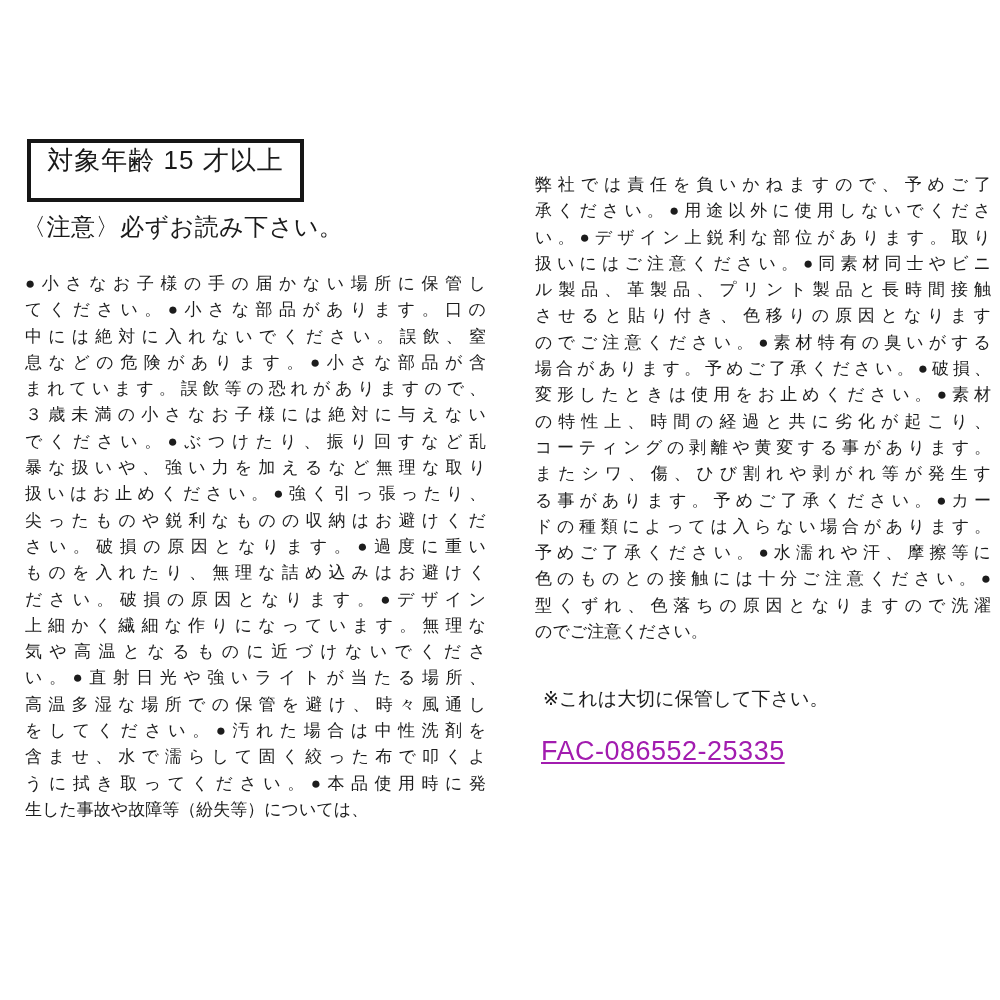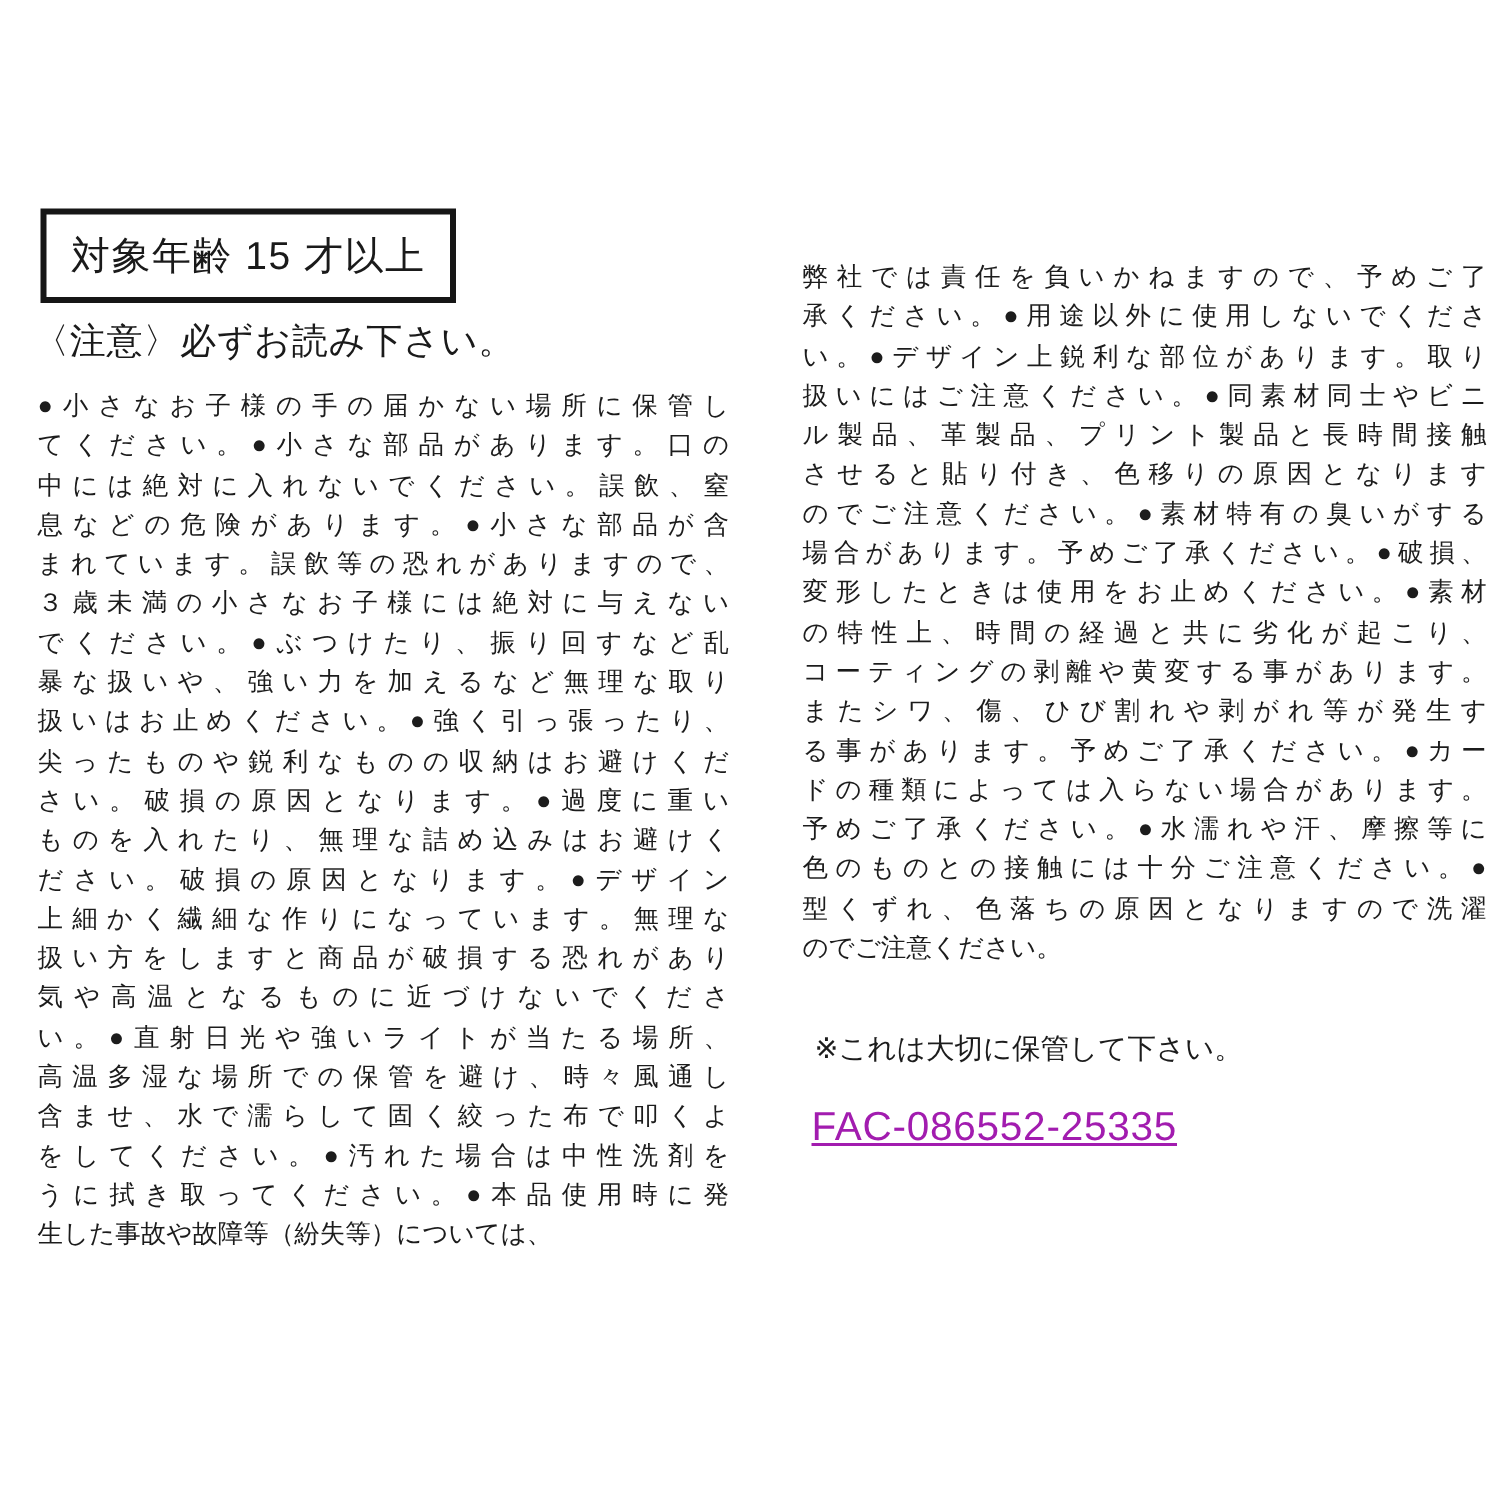--- a/index.html
+++ b/index.html
@@ -18,21 +18,20 @@
   }
   .age-box {
     position: absolute;
     left: 27px;
     top: 139px;
     width: 277px;
     height: 63px;
     border: 4px solid #161616;
     box-sizing: border-box;
     display: flex;
-    align-items: center;
     justify-content: center;
   }
   .age-box span {
     font-size: 26px;
     letter-spacing: 1px;
     white-space: nowrap;
     color: #1a1a1a;
   }
   .notice-heading {
     position: absolute;
@@ -44,21 +43,21 @@
     white-space: nowrap;
   }
   .col {
     position: absolute;
     font-size: 17px;
     line-height: 26.3px;
     color: #1c1c1c;
   }
   .col-left {
     left: 25px;
-    top: 258px;
+    top: 271px;
     width: 461px;
   }
   .col-right {
     left: 535px;
     top: 172px;
     width: 456px;
   }
   .line {
     text-align: justify;
     text-align-last: justify;
@@ -107,26 +106,25 @@
       <div class="line">まれています。誤飲等の恐れがありますので、</div>
       <div class="line">３歳未満の小さなお子様には絶対に与えない</div>
       <div class="line">でください。●ぶつけたり、振り回すなど乱</div>
       <div class="line">暴な扱いや、強い力を加えるなど無理な取り</div>
       <div class="line">扱いはお止めください。●強く引っ張ったり、</div>
       <div class="line">尖ったものや鋭利なものの収納はお避けくだ</div>
       <div class="line">さい。破損の原因となります。●過度に重い</div>
       <div class="line">ものを入れたり、無理な詰め込みはお避けく</div>
       <div class="line">ださい。破損の原因となります。●デザイン</div>
       <div class="line">上細かく繊細な作りになっています。無理な</div>
-      <div class="line">扱い方をしますと商品が破損する恐れがあり</div>
       <div class="line">気や高温となるものに近づけないでくださ</div>
       <div class="line">い。●直射日光や強いライトが当たる場所、</div>
       <div class="line">高温多湿な場所での保管を避け、時々風通し</div>
+      <div class="line">をしてください。●汚れた場合は中性洗剤を</div>
       <div class="line">含ませ、水で濡らして固く絞った布で叩くよ</div>
-      <div class="line">をしてください。●汚れた場合は中性洗剤を</div>
       <div class="line">うに拭き取ってください。●本品使用時に発</div>
       <div class="line last-line">生した事故や故障等（紛失等）については、</div>
     </div>
 
   <div class="col col-right">
       <div class="line">弊社では責任を負いかねますので、予めご了</div>
       <div class="line">承ください。●用途以外に使用しないでくださ</div>
       <div class="line">い。●デザイン上鋭利な部位があります。取り</div>
       <div class="line">扱いにはご注意ください。●同素材同士やビニ</div>
       <div class="line">ル製品、革製品、プリント製品と長時間接触</div>

